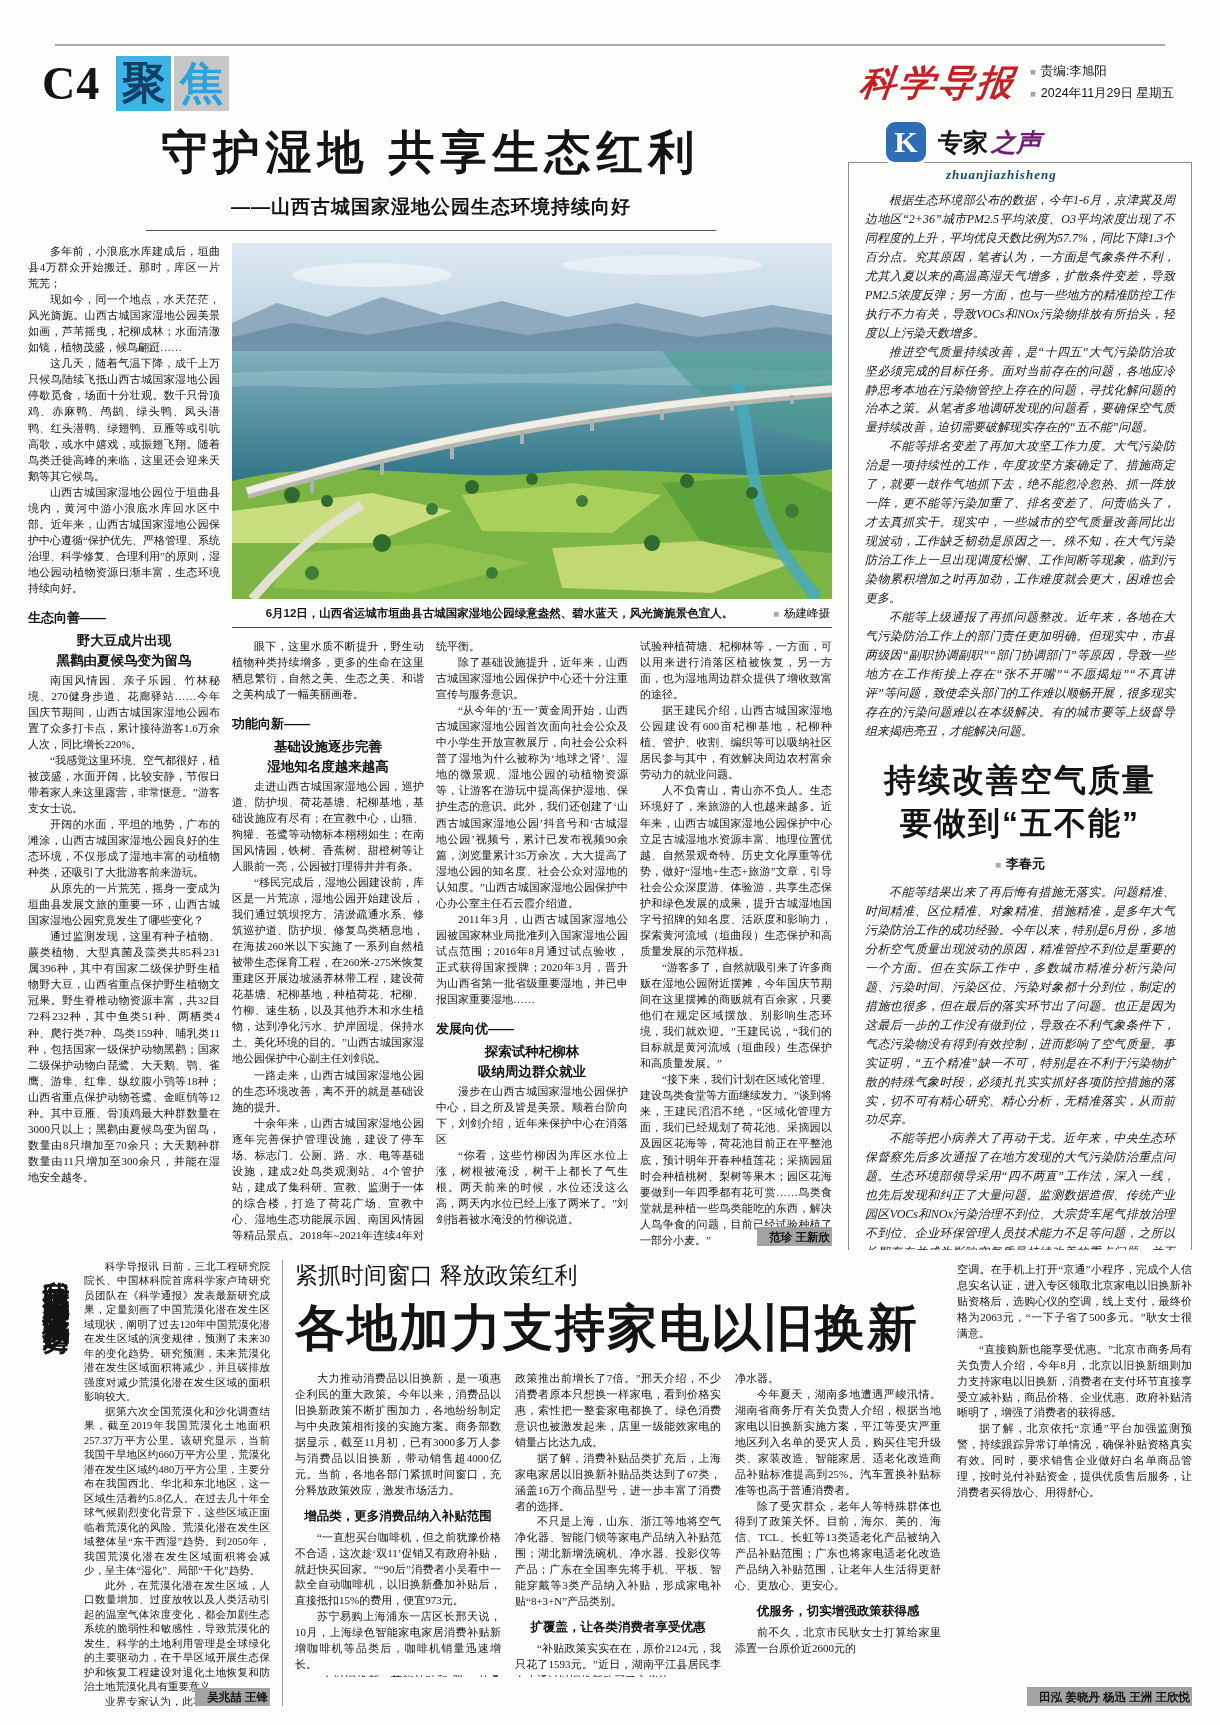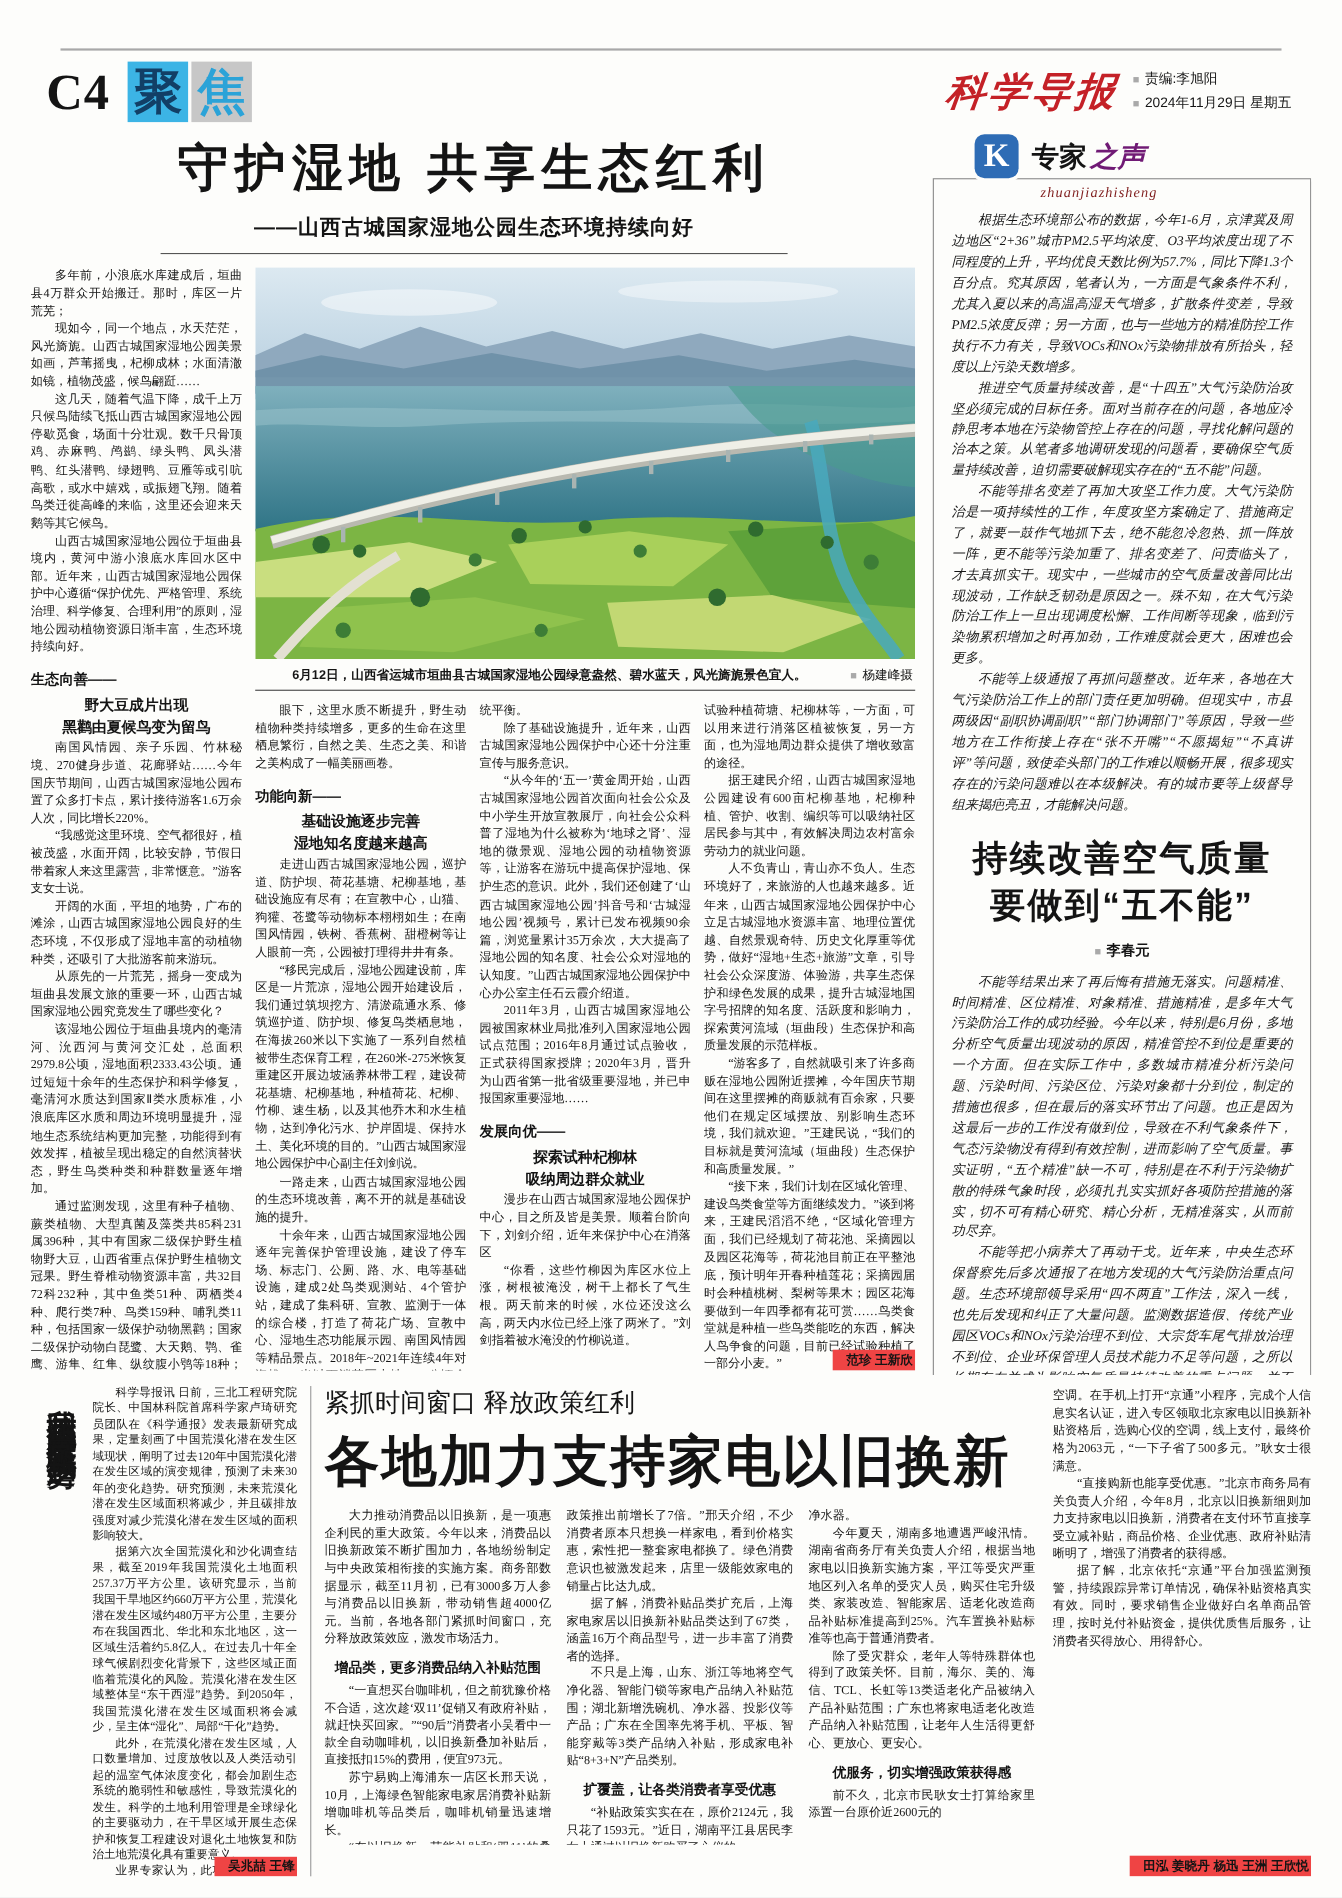--- a/index.html
+++ b/index.html
@@ -44,37 +44,37 @@
 
   
   .blk { margin:0; }
   .blk.p { text-indent:2em; text-align:justify; }
   .blk.cont { text-indent:0; }
   .blk.sub-kicker { font-family:"Liberation Sans",sans-serif; font-weight:bold; font-size:13px; margin:13px 0 3px; }
   .blk.sub-line { font-family:"Liberation Sans",sans-serif; font-weight:bold; font-size:13.5px;
                   text-align:center; line-height:1.5; }
   .blk.sub-center { font-family:"Liberation Sans",sans-serif; font-weight:bold; font-size:12.5px;
                     text-align:center; margin:8px 0 5px; }
-  .blk.authors { position:absolute; bottom:0; right:0; background:#ef4444;
+  .blk.authors { position:absolute; bottom:0; right:0; background:#a3a3a3;
                  font-family:"Liberation Sans",sans-serif; font-weight:bold; font-size:11.5px;
                  padding:2px 2px 0 12px; }
 
   
   .expert { flex:1; position:relative; padding-top:44px; }
   .exp-header { position:absolute; top:4px; left:38px; display:flex; align-items:center; gap:8px; z-index:2; }
   .k-badge { width:40px; height:40px; background:#2e6cb5; color:#fff; border-radius:9px;
              display:flex; align-items:center; justify-content:center;
              font-size:30px; font-weight:bold; box-shadow:0 0 0 3px #fdfdfb; }
   .exp-title { font-size:25px; background:#fdfdfb; padding:0 8px 0 4px;
                font-family:"Liberation Sans",sans-serif; }
   .exp-title b { font-weight:900; }
   .exp-title .blue { color:#701a75; font-weight:bold; font-style:italic;
                      font-family:"Liberation Serif",serif; margin-left:3px; }
-  .exp-pinyin { position:absolute; top:49px; left:92px; z-index:2; color:#7f1d1d;
-                font-style:italic; font-size:13px; letter-spacing:1px; background:#fdfdfb; padding:0 6px; }
+  .exp-pinyin { position:absolute; top:49px; left:92px; z-index:2; color:#0c4a6e;
+                font-style:italic; font-size:13px; letter-spacing:1px; background:#fdfdfb; padding:0 6px;font-weight:bold; }
   .exp-box { border:1px solid #8a8a8a; box-shadow:2px 3px 0 rgba(0,0,0,.14);
              height:1058px; padding:28px 16px 12px; overflow:hidden; background:#fdfdfb; }
   .exp-box .blk.p { font-style:italic; font-size:12px; line-height:1.58; }
   .exp-headline { margin:18px 0 10px; }
   .ehl { font-family:"Liberation Sans",sans-serif; font-size:32px; font-weight:900;
          text-align:center; letter-spacing:2px; line-height:1.35; }
   .exp-byline { text-align:center; font-size:13px; font-weight:bold; margin-top:10px;
                 font-family:"Liberation Sans",sans-serif; }
 
   
@@ -128,21 +128,20 @@
             <div class="blk p">现如今，同一个地点，水天茫茫，风光旖旎。山西古城国家湿地公园美景如画，芦苇摇曳，杞柳成林；水面清澈如镜，植物茂盛，候鸟翩跹……</div>
             <div class="blk p">这几天，随着气温下降，成千上万只候鸟陆续飞抵山西古城国家湿地公园停歇觅食，场面十分壮观。数千只骨顶鸡、赤麻鸭、鸬鹚、绿头鸭、凤头潜鸭、红头潜鸭、绿翅鸭、豆雁等或引吭高歌，或水中嬉戏，或振翅飞翔。随着鸟类迁徙高峰的来临，这里还会迎来天鹅等其它候鸟。</div>
             <div class="blk p">山西古城国家湿地公园位于垣曲县境内，黄河中游小浪底水库回水区中部。近年来，山西古城国家湿地公园保护中心遵循“保护优先、严格管理、系统治理、科学修复、合理利用”的原则，湿地公园动植物资源日渐丰富，生态环境持续向好。</div>
             <div class="blk sub-kicker">生态向善——</div>
             <div class="blk sub-line">野大豆成片出现</div>
             <div class="blk sub-line">黑鹳由夏候鸟变为留鸟</div>
             <div class="blk p">南国风情园、亲子乐园、竹林秘境、270健身步道、花廊驿站……今年国庆节期间，山西古城国家湿地公园布置了众多打卡点，累计接待游客1.6万余人次，同比增长220%。</div>
             <div class="blk p">“我感觉这里环境、空气都很好，植被茂盛，水面开阔，比较安静，节假日带着家人来这里露营，非常惬意。”游客支女士说。</div>
             <div class="blk p">开阔的水面，平坦的地势，广布的滩涂，山西古城国家湿地公园良好的生态环境，不仅形成了湿地丰富的动植物种类，还吸引了大批游客前来游玩。</div>
             <div class="blk p">从原先的一片荒芜，摇身一变成为垣曲县发展文旅的重要一环，山西古城国家湿地公园究竟发生了哪些变化？</div>
-            <div class="blk p">该湿地公园位于垣曲县境内的毫清河、沇西河与黄河交汇处，总面积2979.8公顷，湿地面积2333.43公顷。通过短短十余年的生态保护和科学修复，毫清河水质达到国家Ⅱ类水质标准，小浪底库区水质和周边环境明显提升，湿地生态系统结构更加完整，功能得到有效发挥，植被呈现出稳定的自然演替状态，野生鸟类种类和种群数量逐年增加。</div>
             <div class="blk p">通过监测发现，这里有种子植物、蕨类植物、大型真菌及藻类共85科231属396种，其中有国家二级保护野生植物野大豆，山西省重点保护野生植物文冠果。野生脊椎动物资源丰富，共32目72科232种，其中鱼类51种、两栖类4种、爬行类7种、鸟类159种、哺乳类11种，包括国家一级保护动物黑鹳；国家二级保护动物白琵鹭、大天鹅、鹗、雀鹰、游隼、红隼、纵纹腹小鸮等18种；山西省重点保护动物苍鹭、金眶鸻等12种。其中豆雁、骨顶鸡最大种群数量在3000只以上；黑鹳由夏候鸟变为留鸟，数量由8只增加至70余只；大天鹅种群数量由11只增加至300余只，并能在湿地安全越冬。</div>
           </div>
         <div class="right-zone">
           <div class="photo">
             <svg viewBox="0 0 600 356" width="600" height="356" preserveAspectRatio="none" aria-hidden="true">
               <defs>
                 <linearGradient id="sky" x1="0" y1="0" x2="0" y2="1">
                   <stop offset="0" stop-color="#dce9f1"></stop>
                     <stop offset="1" stop-color="#b4cdde"></stop>
                 </linearGradient>

